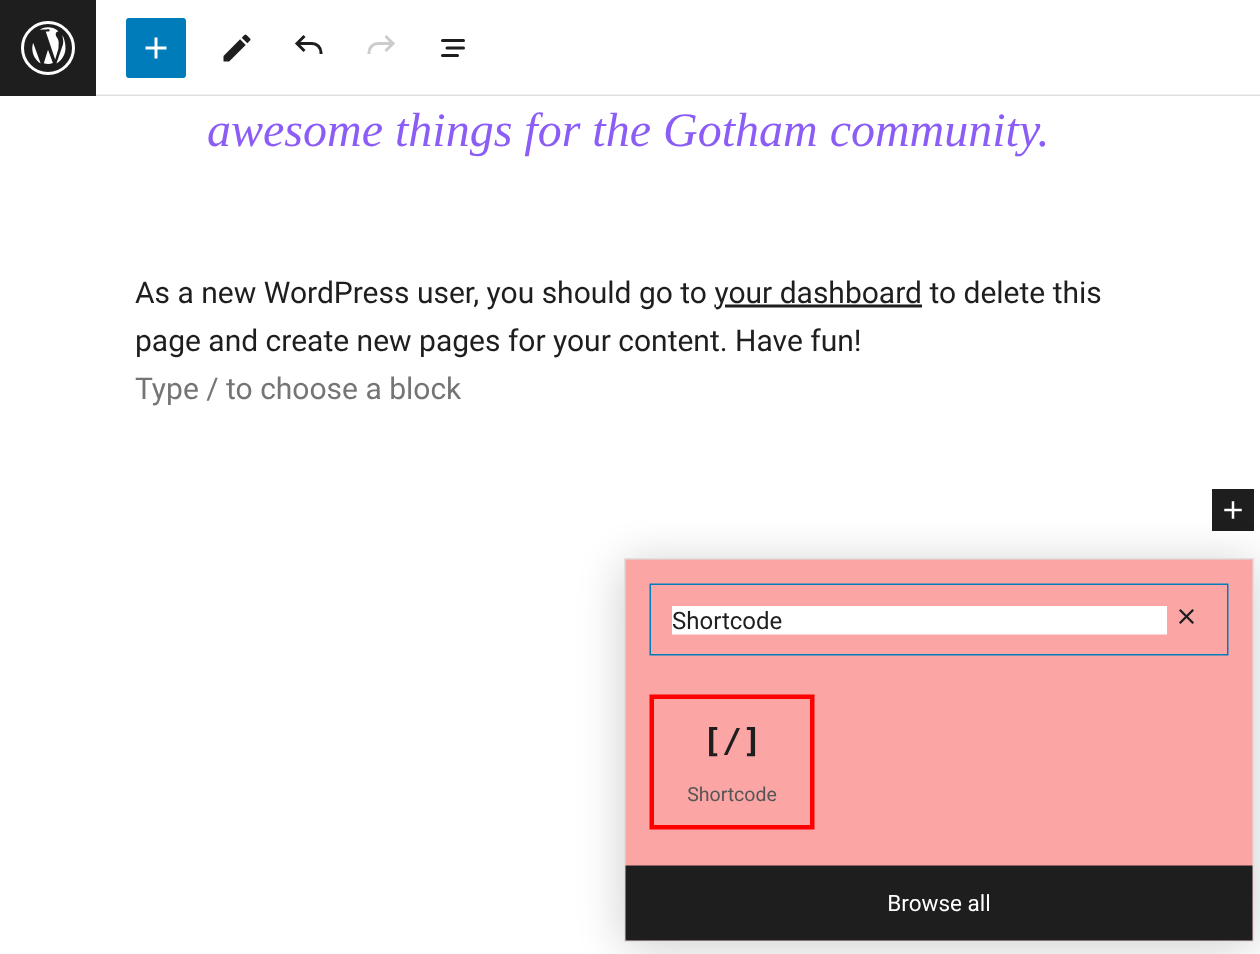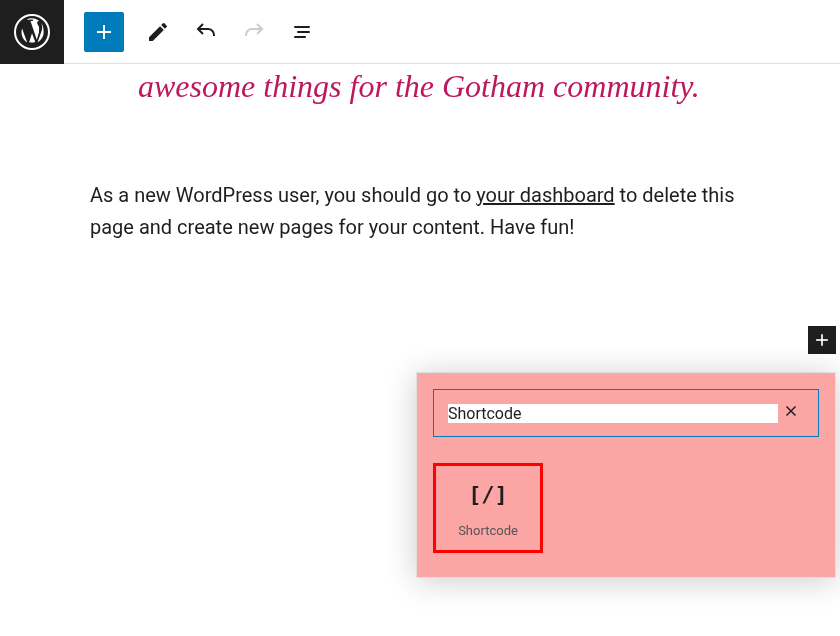--- a/index.html
+++ b/index.html
@@ -67,21 +67,21 @@
       background: #fff;
       border-radius: 16px;
       padding: 0 48px 40px 48px;
       margin-bottom: 30px;
     }
     .intro-text {
       font-family: Georgia, "Times New Roman", serif;
       font-style: italic;
       font-size: 32px;
       line-height: 1.4;
-      color: #be185d;
+      color: #8b5cf6;
       font-weight: 400;
     }
     .body-paragraph {
       font-size: 20px;
       line-height: 1.6;
       color: #1e1e1e;
     }
     .body-paragraph .link {
       text-decoration: underline;
       color: #1e1e1e;
@@ -214,20 +214,21 @@
   </div>
 </div>
 
 <div class="editor-area">
   <div class="group-block">
     <p class="intro-text">awesome things for the Gotham community.</p>
   </div>
   <p class="body-paragraph">
     <span>As a new WordPress user, you should go to </span><span class="link">your dashboard</span><span> to delete this page and create new pages for your content. Have fun!</span>
   </p>
+  <p class="placeholder-block">Type / to choose a block</p>
 </div>
 
 <div class="inline-add">
   <svg width="20" height="20" viewBox="0 0 24 24" fill="none" stroke="#fff" stroke-width="2">
     <line x1="12" y1="5" x2="12" y2="19"></line>
       <line x1="5" y1="12" x2="19" y2="12"></line>
   </svg>
 </div>
 
 <div class="block-inserter">
@@ -241,13 +242,14 @@
         </svg>
       </span>
     </div>
   </div>
   <div class="results">
     <div class="result-item">
       <div class="result-icon">[/]</div>
       <div class="result-label">Shortcode</div>
     </div>
   </div>
+  <div class="browse-all">Browse all</div>
 </div>
 
 </body></html>

